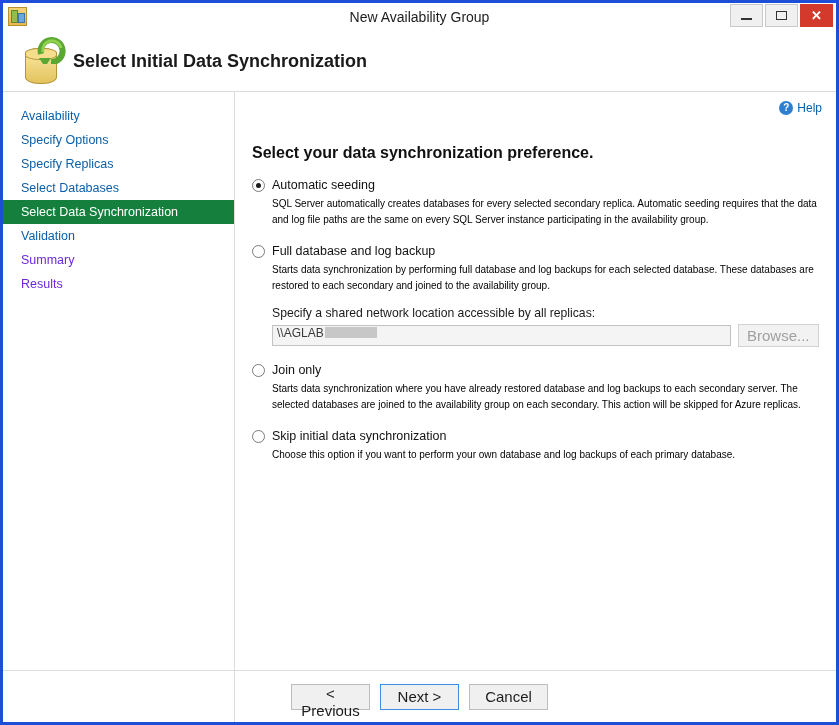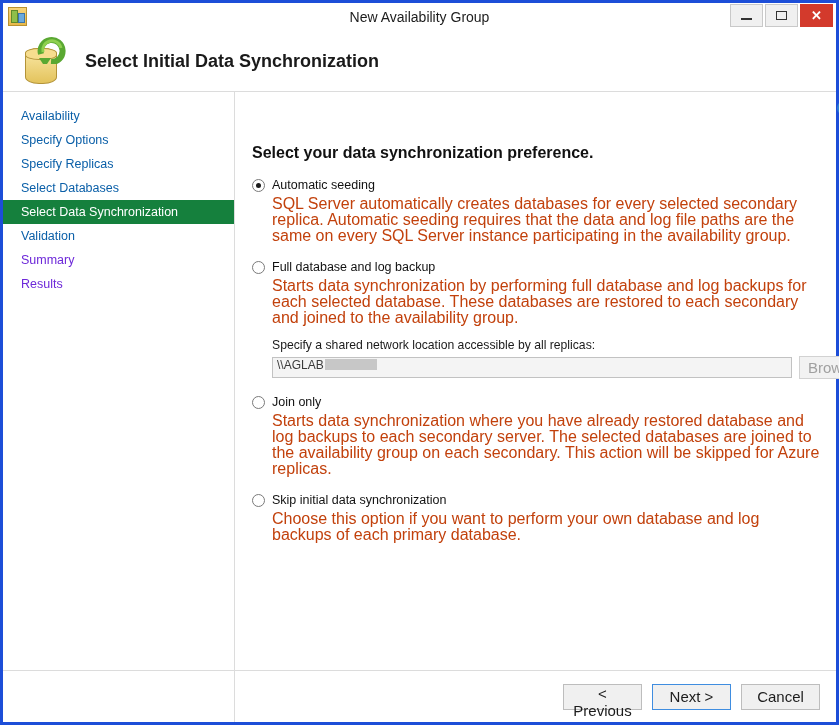--- a/index.html
+++ b/index.html
@@ -246,40 +246,40 @@
   }
   .option-label {
     font-size: 12.5px;
     font-weight: normal;
     color: #111;
     line-height: 14px;
   }
   .option-desc {
     margin-left: 20px;
     margin-top: 4px;
-    font-size: 16px;
-    color: #c2410c;
+    font-size: 10px;
+    color: #000000;
     line-height: 16px;
     max-width: 548px;
   }
   .sub-label {
     margin-left: 20px;
     margin-top: 12px;
     font-size: 12.2px;
     color: #1a1a1a;
   }
   .path-row {
     margin-left: 20px;
     margin-top: 4px;
     display: flex;
     align-items: center;
     gap: 7px;
   }
   .path-input {
-    width: 520px;
+    width: 459px;
     height: 21px;
     border: 1px solid #c2c2c2;
     background: #f4f4f4;
     color: #3a3a3a;
     font-size: 12px;
     font-family: "Liberation Sans", sans-serif;
     padding: 0 4px;
     box-sizing: border-box;
     position: relative;
   }
@@ -309,22 +309,21 @@
     background: #f2f2f2;
     cursor: default;
   }
   
   .footer {
     height: 52px;
     background: #ffffff;
     border-top: 1px solid #dcdcdc;
     display: flex;
     align-items: center;
-    justify-content: flex-end;
-    padding-right: 16px;
+    justify-content: center;
     gap: 10px;
     box-sizing: border-box;
   }
   .footer .btn {
     width: 79px;
     height: 26px;
   }
   .footer .btn.primary {
     border: 1px solid #3f8de0;
   }
@@ -360,21 +359,21 @@
 
   <div class="header">
     <div class="header-icon">
       <div class="db-cyl"></div>
       <svg class="green-arrow" viewBox="0 0 30 28">
         <path d="M4 18 A11 11 0 1 1 14 26" fill="none" stroke="#5aa832" stroke-width="6" stroke-linecap="butt"></path>
         <polygon points="2,22 14,22 8,31" fill="#5aa832"></polygon>
         <path d="M6 16 A9 9 0 0 1 24 12" fill="none" stroke="#8fd04f" stroke-width="3"></path>
       </svg>
     </div>
-    <div style="margin-left:14px;font-size:18px;font-weight:bold;color:#1a1a1a;">Select Initial Data Synchronization</div>
+    <div style="margin-left:2px;font-size:18px;font-weight:bold;color:#1a1a1a;">Select Initial Data Synchronization</div>
   </div>
 
   <div class="body">
 
     <div class="sidebar">
       <div class="nav-item">Availability</div>
       <div class="nav-item">Specify Options</div>
       <div class="nav-item">Specify Replicas</div>
       <div class="nav-item">Select Databases</div>
       <div class="nav-item selected">Select Data Synchronization</div>

